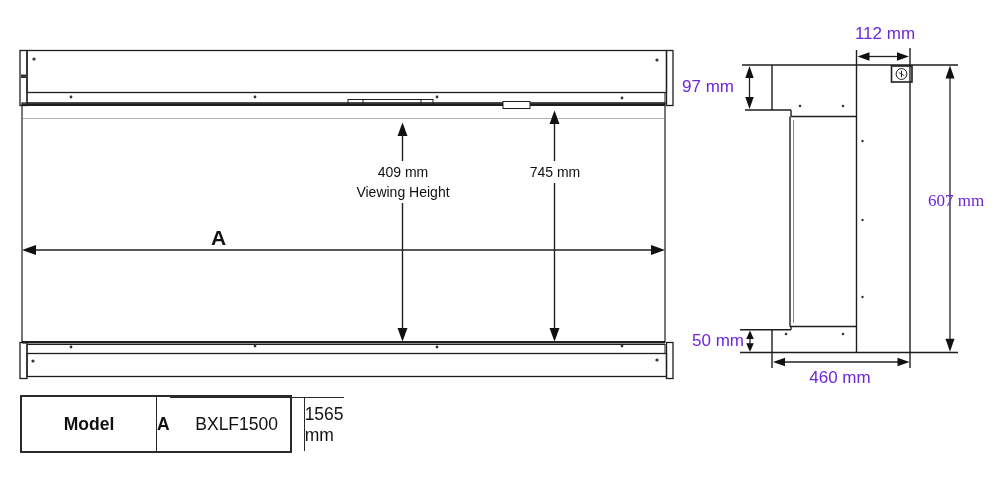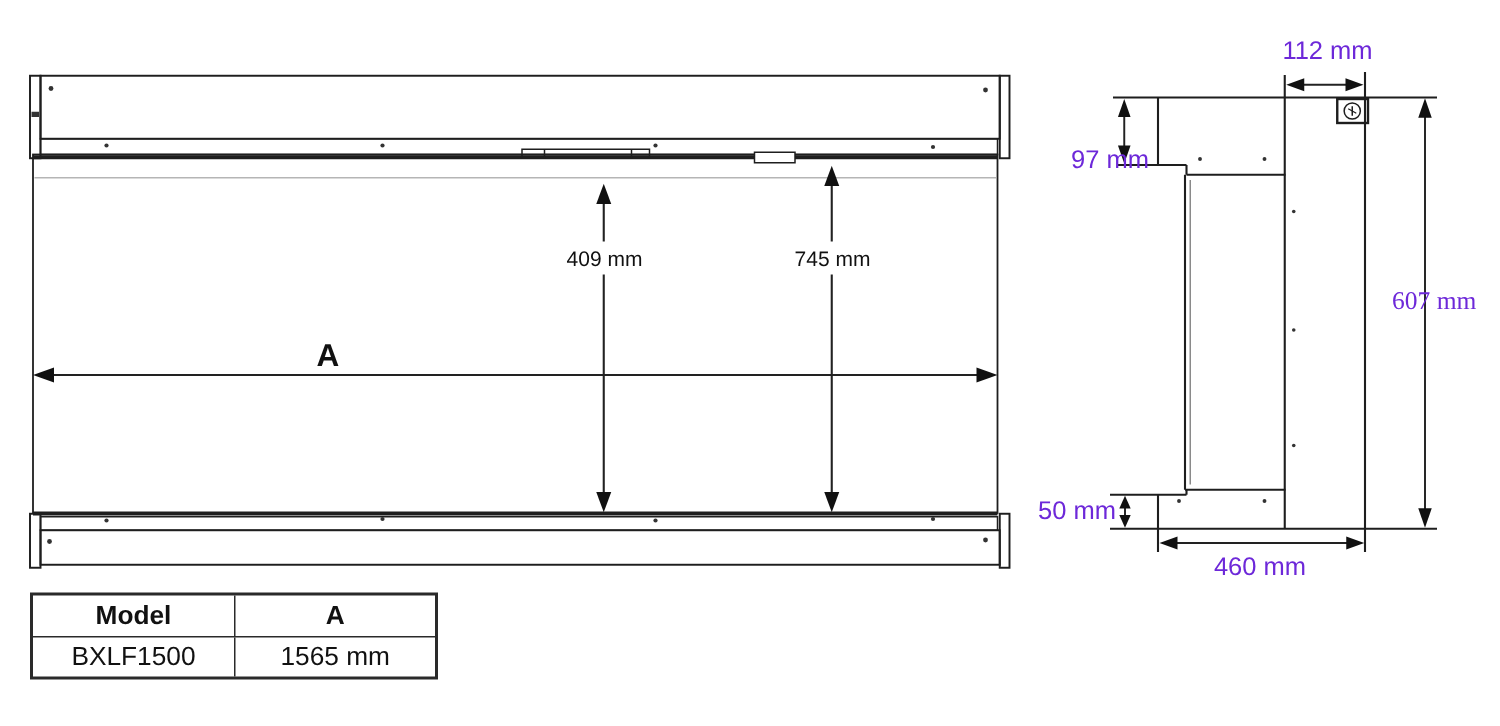--- a/index.html
+++ b/index.html
@@ -36,21 +36,21 @@
     color:#111;
   }
   
   .spec-table{
     position:absolute;
     left:20px;top:395px;
     width:272px;height:58px;
     border:2px solid #2a2a2a;
     box-sizing:border-box;
     display:flex;
-    flex-direction:column;
+    flex-direction:row;
   }
   .spec-row{display:flex;flex:1;}
   .spec-row + .spec-row{border-top:1.5px solid #2a2a2a;}
   .spec-cell{
     display:flex;align-items:center;justify-content:center;
     font-size:17.5px;
     box-sizing:border-box;
   }
   .spec-cell.c0{width:134px;}
   .spec-cell.c1{flex:1;border-left:1.5px solid #2a2a2a;}
@@ -177,29 +177,30 @@
       <line x1="783" y1="362" x2="899" y2="362"></line>
       <polygon points="773,362 785,357.7 785,366.3" stroke="none"></polygon>
       <polygon points="909.5,362 897.5,357.7 897.5,366.3" stroke="none"></polygon>
     </g>
   </svg>
 
   <div class="a-label" style="left:211px;top:226px;">A</div>
 
   <div class="two-line" style="left:328px;top:161px;width:150px;">
     <div>409 mm</div>
+    <div>Viewing Height</div>
   </div>
 
   <div class="two-line" style="left:480px;top:161px;width:150px;">
     <div>745 mm</div>
   </div>
 
   <div class="dim-label center" style="left:845px;top:24px;width:80px;">112 mm</div>
 
-  <div class="dim-label right" style="left:700px;top:77px;width:66px;margin-top:20px;">97 mm</div>
+  <div class="dim-label right" style="left:668px;top:77px;width:66px;">97 mm</div>
 
   <div class="dim-label" style="left:928px;top:191px;width:70px;font-family:Liberation Serif, serif;">607 mm</div>
 
   <div class="dim-label right" style="left:692px;top:331px;width:52px;">50 mm</div>
 
   <div class="dim-label center" style="left:800px;top:368px;width:80px;">460 mm</div>
 
   <div class="spec-table">
     <div class="spec-row header">
       <div class="spec-cell c0">Model</div>

